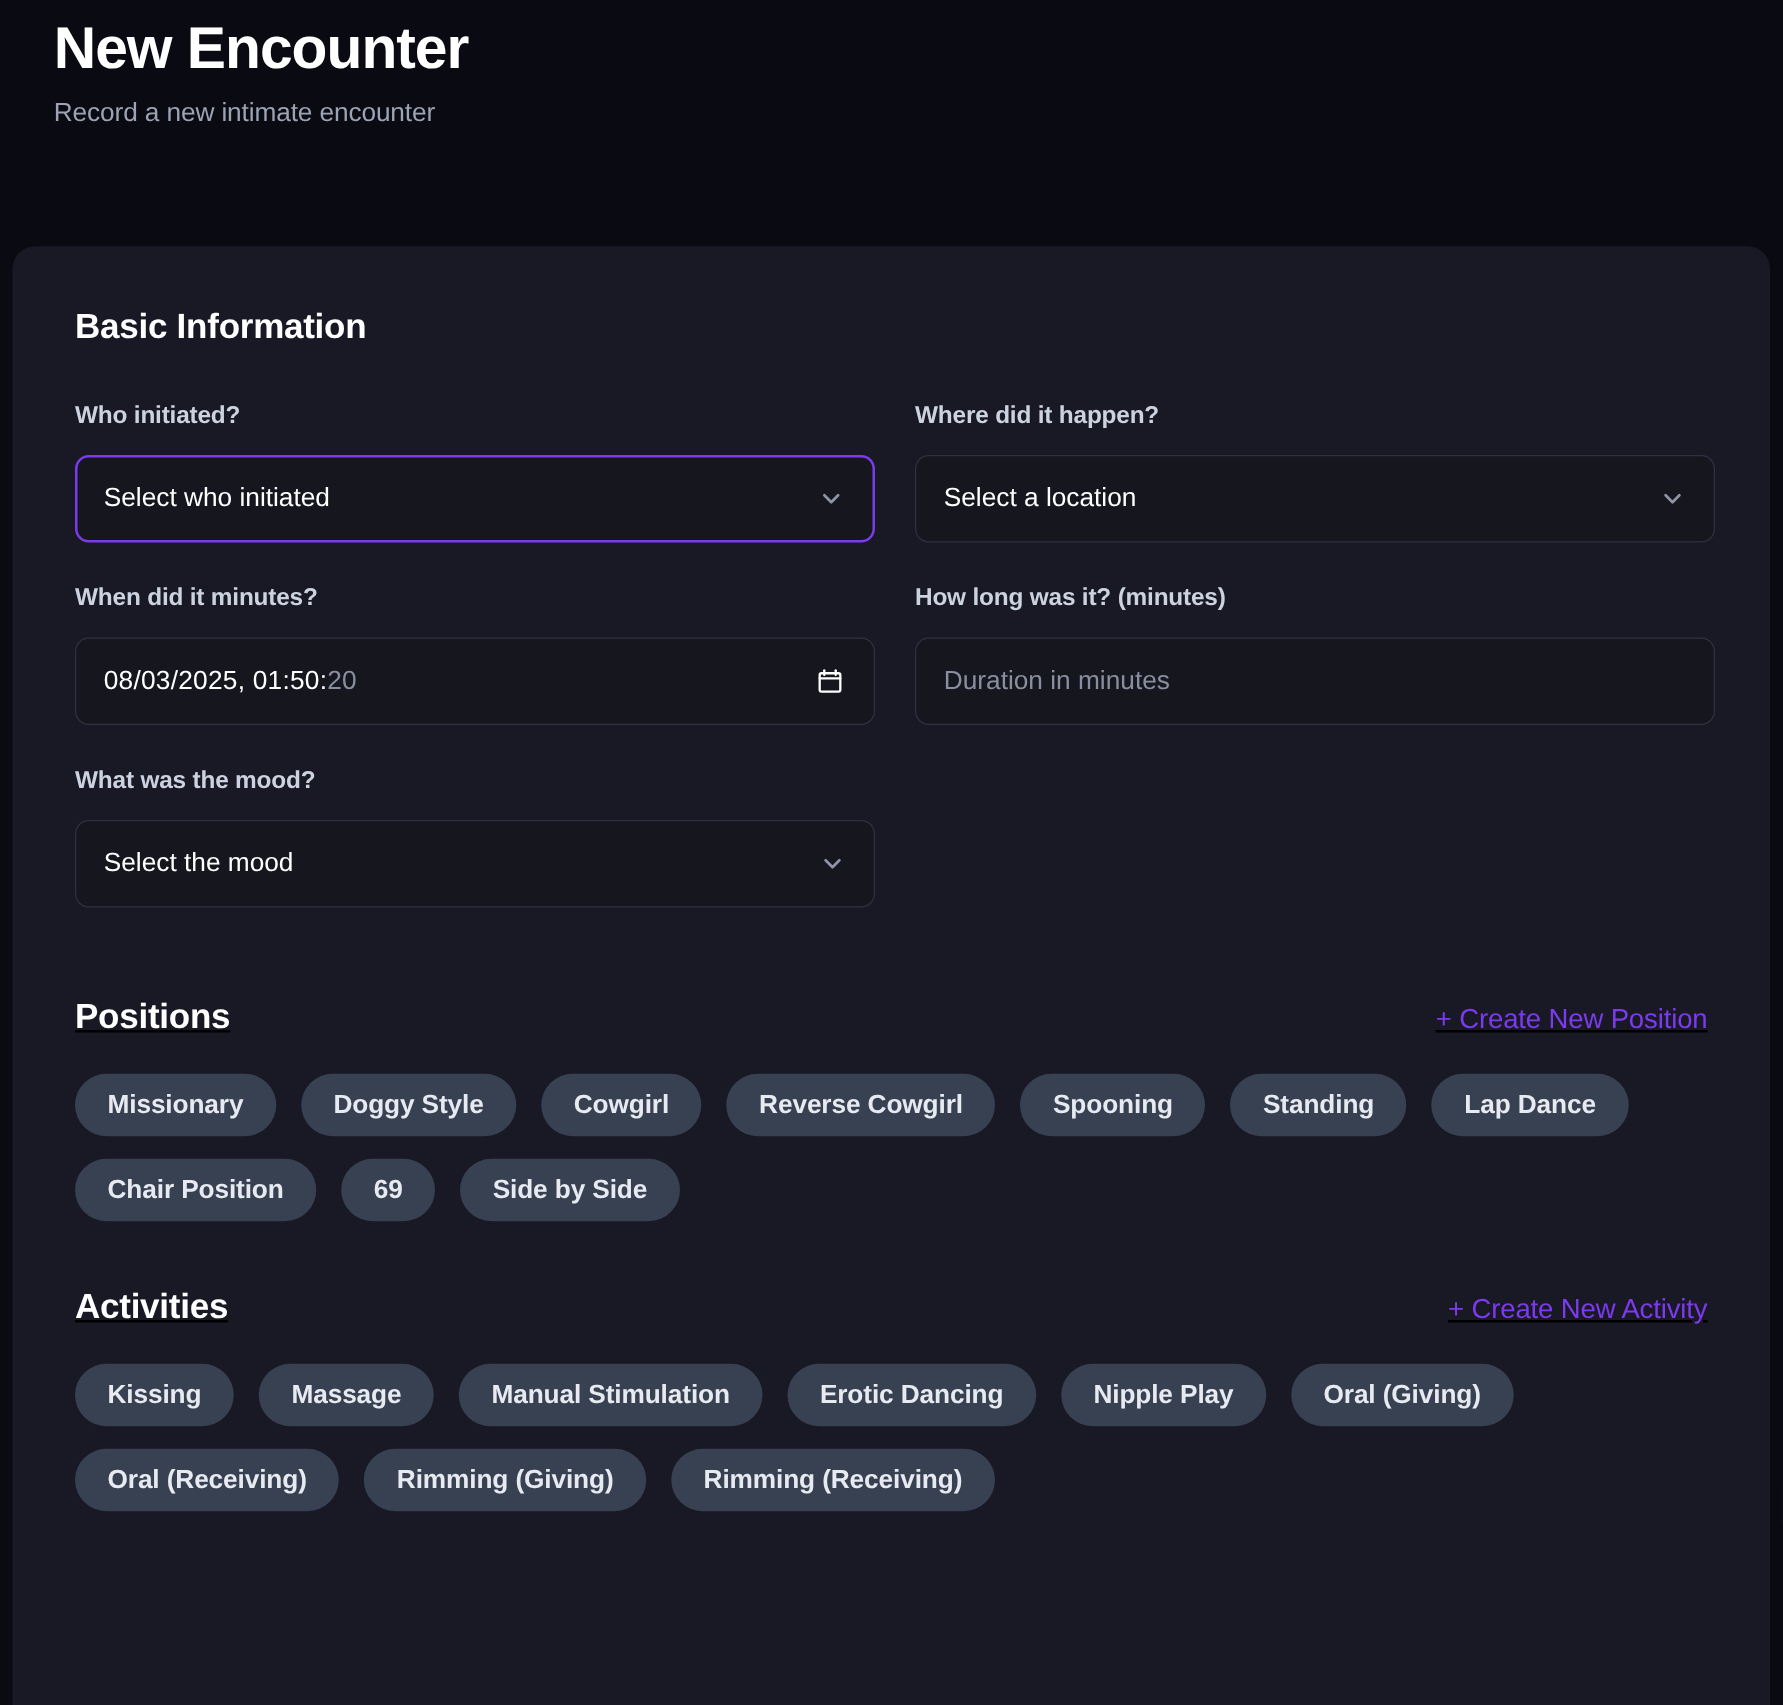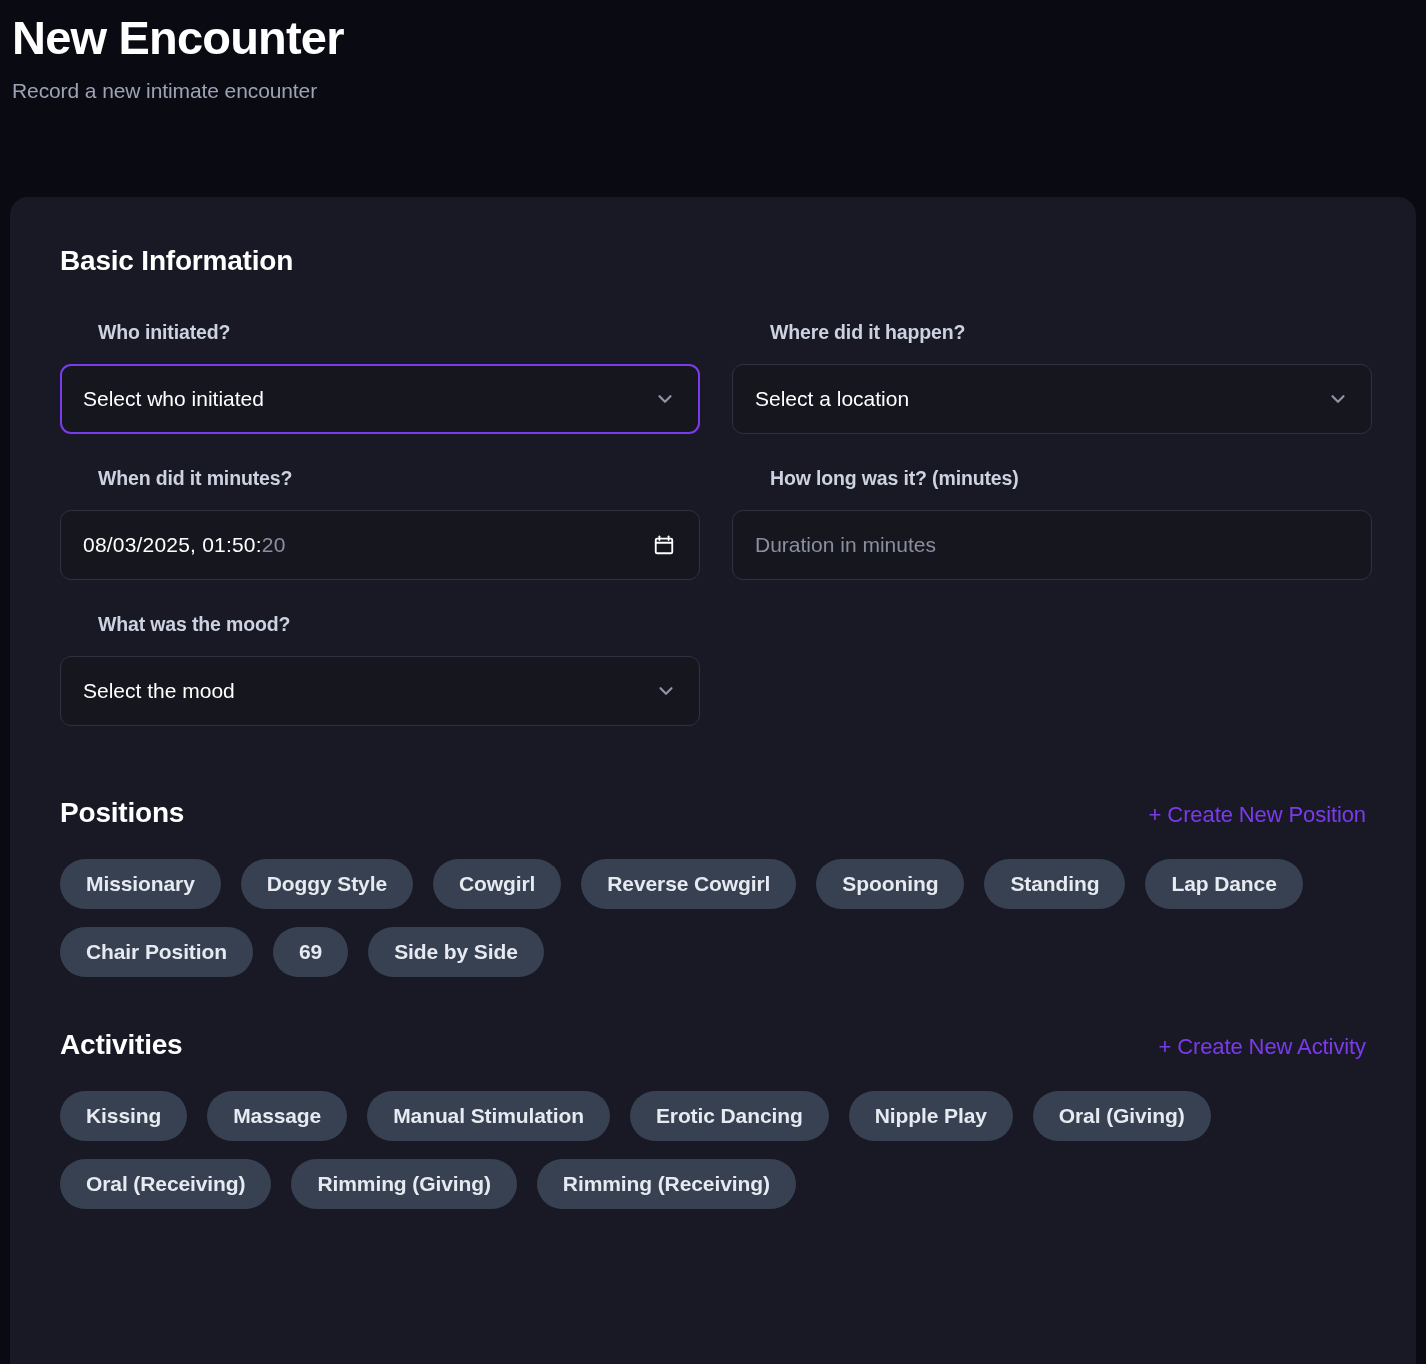--- a/index.html
+++ b/index.html
@@ -10,20 +10,21 @@
     background: #0a0a12;
     font-family: "Liberation Sans", sans-serif;
     overflow: hidden;
   }
 
   .page {
     width: 1426px;
     height: 1188px;
     position: relative;
     background: #0a0a12;
+    padding-left: 31px;
   }
 
   
   .page-header {
     padding: 10px 0 0 12px;
   }
   .page-title {
     font-size: 47px;
     line-height: 1.18;
     font-weight: 700;
@@ -67,21 +68,20 @@
 
   .field { margin-bottom: 33px; }
 
   .field-label {
     display: block;
     font-size: 19.5px;
     font-weight: 600;
     color: #ccd2e0;
     margin-bottom: 12px;
     letter-spacing: -0.15px;
-    margin-left: 38px;
   }
 
   .control {
     position: relative;
     height: 70px;
     width: 100%;
     background: #16161f;
     border: 1px solid #2f3040;
     border-radius: 11px;
     display: flex;
@@ -123,20 +123,21 @@
   .date-value { letter-spacing: 0.2px; }
   .date-value .secs { color: #8a8fa0; }
 
   
   .section-head {
     display: flex;
     align-items: baseline;
     justify-content: space-between;
     margin-top: 14px;
     margin-bottom: 30px;
+    text-decoration: underline;
   }
   .section-title {
     font-size: 28px;
     font-weight: 600;
     color: #ffffff;
     letter-spacing: -0.2px;
   }
   .section-action {
     font-size: 22px;
     color: #7c3aed;

